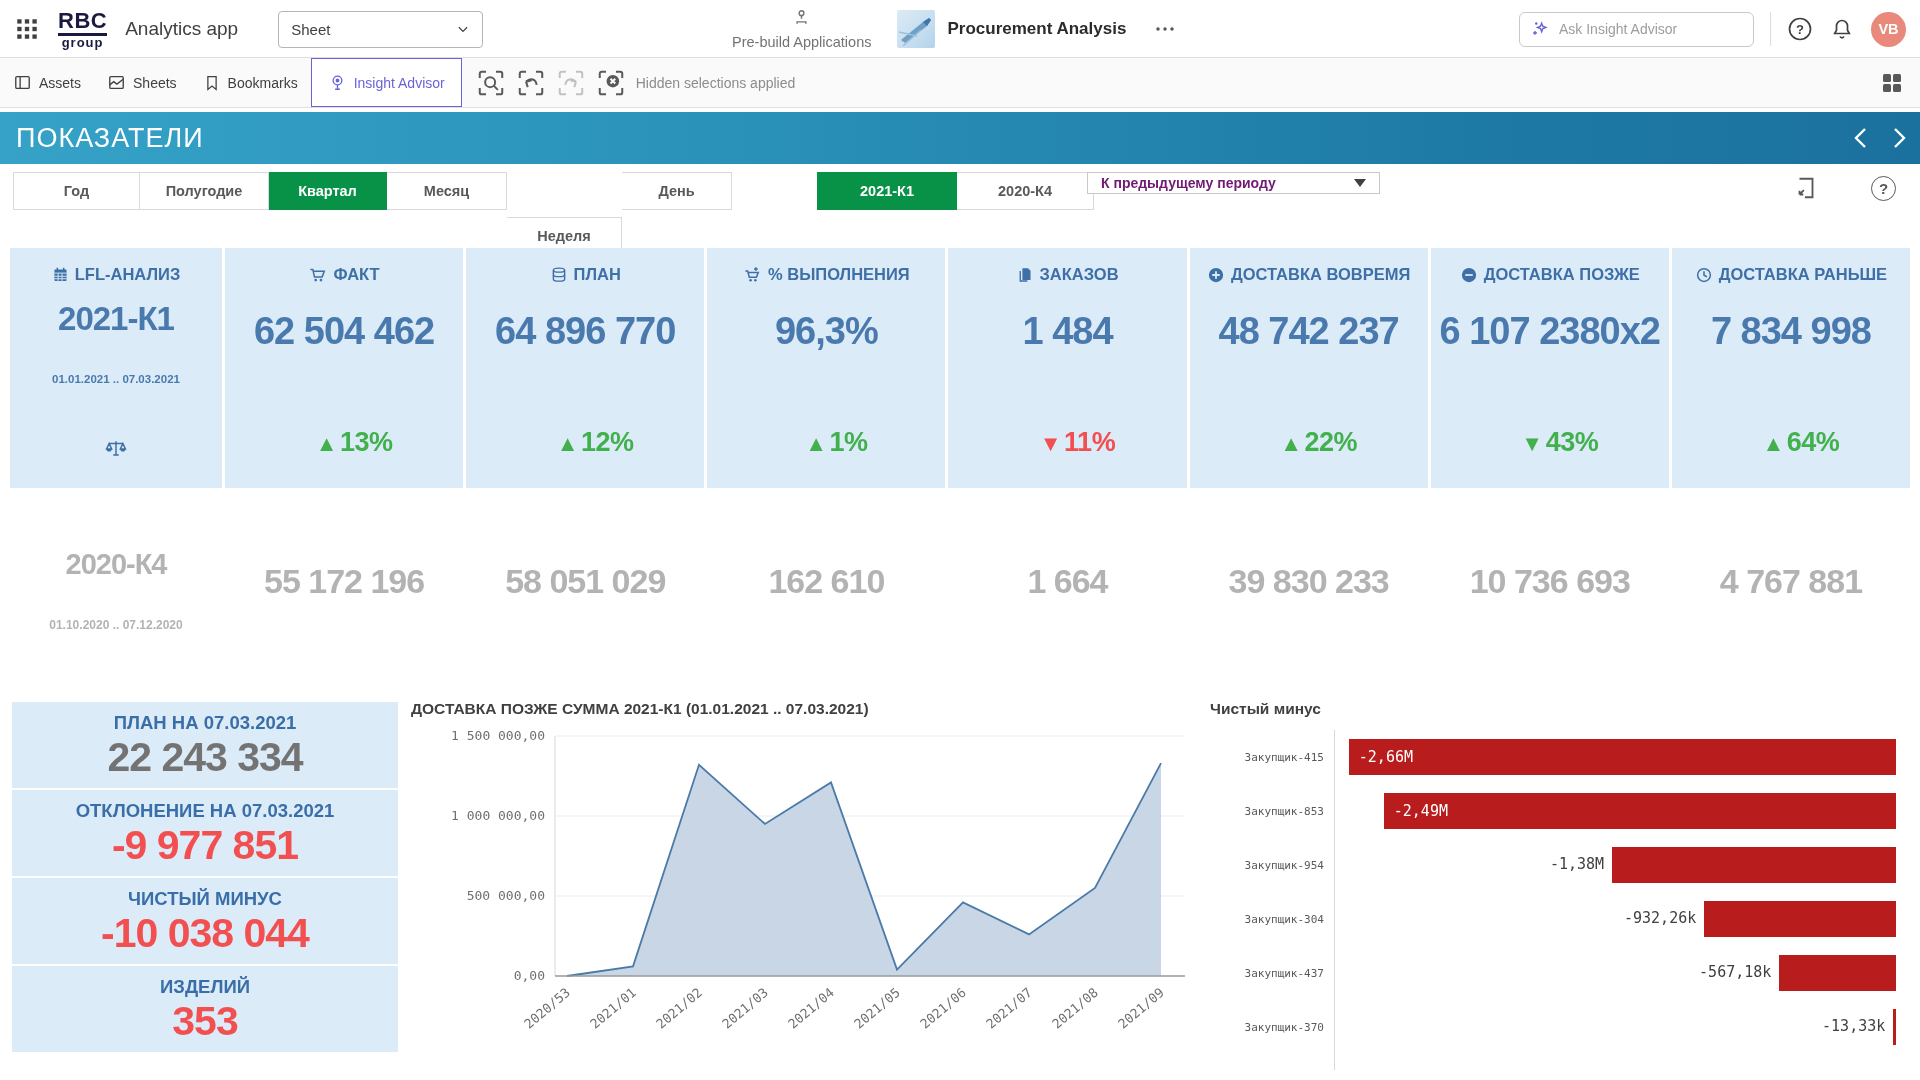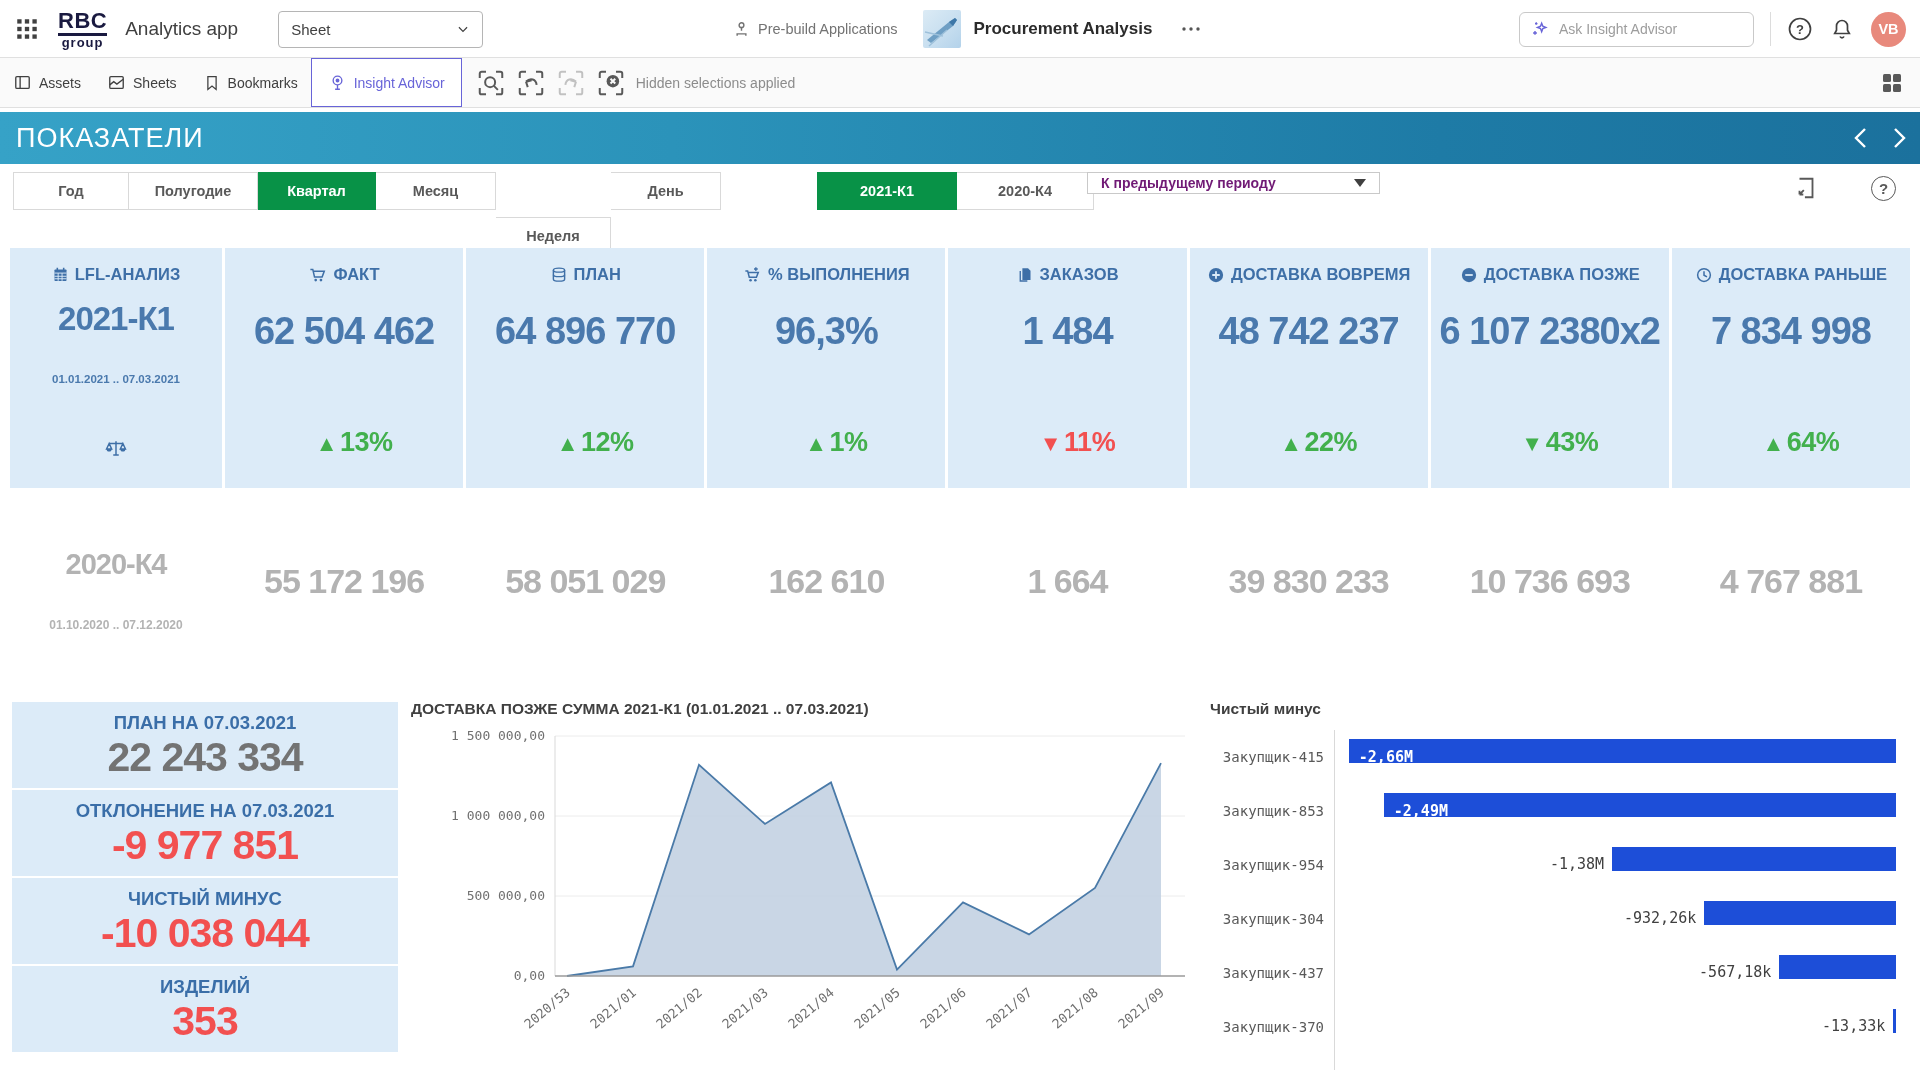--- a/index.html
+++ b/index.html
@@ -12,21 +12,21 @@
   .hdr-left { position:absolute; left:14px; top:0; height:58px; display:flex; align-items:center; gap:18px; }
   .grid9 { width:26px; height:26px; cursor:pointer; }
   .logo { text-align:center; color:#1a1a40; line-height:1; cursor:default; }
   .logo .l1 { font-size:22px; font-weight:800; letter-spacing:0.5px; border-bottom:3px solid #1a1a40; padding-bottom:1px;}
   .logo .l2 { font-size:13px; font-weight:800; letter-spacing:1px; }
   .app-title { font-size:19px; color:#404040; }
   .sheet-dd { margin-left:22px; width:205px; height:37px; border:1px solid #b5b5b5; border-radius:4px;
     display:flex; align-items:center; justify-content:space-between; padding:0 12px; cursor:pointer;
     font-size:15px; color:#404040; background:#fff; }
   .hdr-center { position:absolute; left:732px; top:0; height:58px; display:flex; align-items:center; }
-  .prebuild { display:flex; align-items:center; gap:7px; color:#737373; font-size:14.5px; cursor:pointer; }
+  .prebuild { display:flex; align-items:center; gap:7px; color:#737373; font-size:14.5px; cursor:pointer;flex-direction:column; }
   .thumb { margin-left:26px; width:38px; height:38px; border-radius:2px; overflow:hidden;
     background:linear-gradient(135deg,#dcebf5 0%,#c8dff0 55%,#b3d2ea 100%); position:relative; flex:0 0 auto;}
   .app-name { margin-left:12px; font-size:17px; font-weight:700; color:#2b2b2b; }
   .dots3 { margin-left:28px; cursor:pointer; }
   .hdr-right { position:absolute; right:14px; top:0; height:58px; display:flex; align-items:center; gap:16px; }
   .search { width:235px; height:35px; border:1px solid #c9c9c9; border-radius:6px; display:flex;
     align-items:center; gap:9px; padding:0 10px; }
   .search input { border:none; outline:none; width:160px; font-size:14px; color:#404040;
     font-family:"Liberation Sans",sans-serif; }
   .search input::placeholder { color:#9d9d9d; }
@@ -114,24 +114,24 @@
   
   .achart { position:absolute; left:405px; top:700px; width:800px; height:375px; }
   .achart h3, .bchart h3 { font-size:15.5px; font-weight:700; color:#404040; padding-left:6px; white-space:nowrap;}
   .achart svg text, .bchart-label, .bval { font-family:"DejaVu Sans Mono", monospace; }
   .achart svg text { font-size:13px; fill:#707070; }
 
   
   .bchart { position:absolute; left:1204px; top:700px; width:706px; height:380px; }
   .brows { position:absolute; left:0; top:38px; width:100%; }
   .brow { display:flex; align-items:center; height:38px; margin-bottom:16px; }
-  .bchart-label { width:130px; text-align:right; font-size:14px; color:#595959; padding-right:10px;
+  .bchart-label { width:130px; text-align:right; font-size:11px; color:#595959; padding-right:10px;
     white-space:nowrap; }
   .bzone { flex:1; height:100%; position:relative; padding-right:14px; }
-  .bbar { position:absolute; right:14px; top:1px; height:24px; background:#1d4ed8; cursor:pointer;font-weight:bold; }
+  .bbar { position:absolute; right:14px; top:1px; height:36px; background:#b91c1c; cursor:pointer; }
   .bval { font-size:15px; color:#404040; position:absolute; top:9px; white-space:nowrap; }
   .bval.inside { color:#fff; left:10px; }
   .baxis { position:absolute; left:130px; top:30px; width:1px; height:340px; background:#d9d9d9; }
 </style>
 </head>
 <body>
 
 <div class="hdr">
   <div class="hdr-left">
     <svg class="grid9" viewBox="0 0 24 24">
@@ -301,21 +301,21 @@
     <span class="chev">
       <svg width="13" height="22" viewBox="0 0 13 22">
           <polyline points="2,2 11,11 2,20" fill="none" stroke="#fff" stroke-width="2.4"></polyline>
         </svg>
       </span>
   </div>
 </div>
 
 <div class="frow">
   <div class="btn-group" id="period-group" style="left:13px">
-      <div class="fbtn" style="width: 116px;">Год</div>
+      <div class="fbtn" style="width: 127px;">Год</div>
       <div class="fbtn" style="width: 129px;">Полугодие</div>
       <div class="fbtn sel" style="width: 118px;">Квартал</div>
       <div class="fbtn" style="width: 120px;">Месяц</div>
       <div class="fbtn" style="width: 115px; margin-top: 45px;">Неделя</div>
       <div class="fbtn" style="width: 110px;">День</div>
     </div>
   <div class="btn-group" id="quarter-group" style="left:817px">
       <div class="fbtn sel" style="width: 140px;">2021-К1</div>
       <div class="fbtn" style="width: 137px;">2020-К4</div>
     </div>

